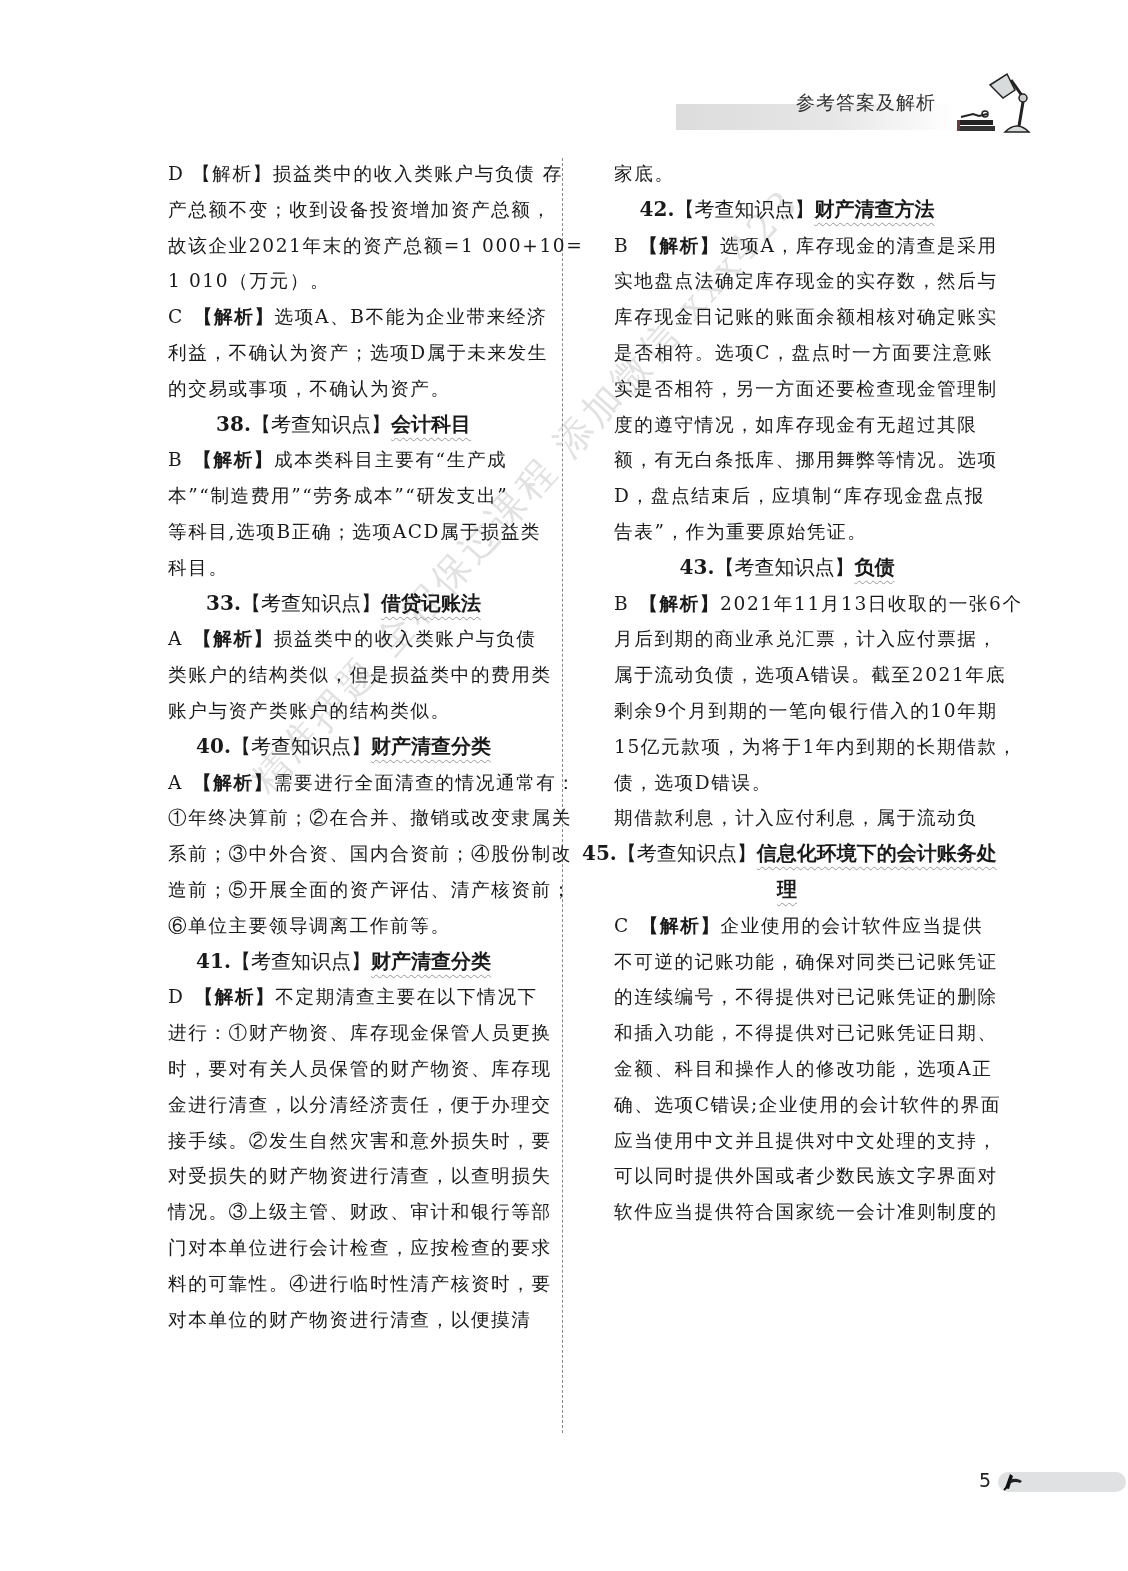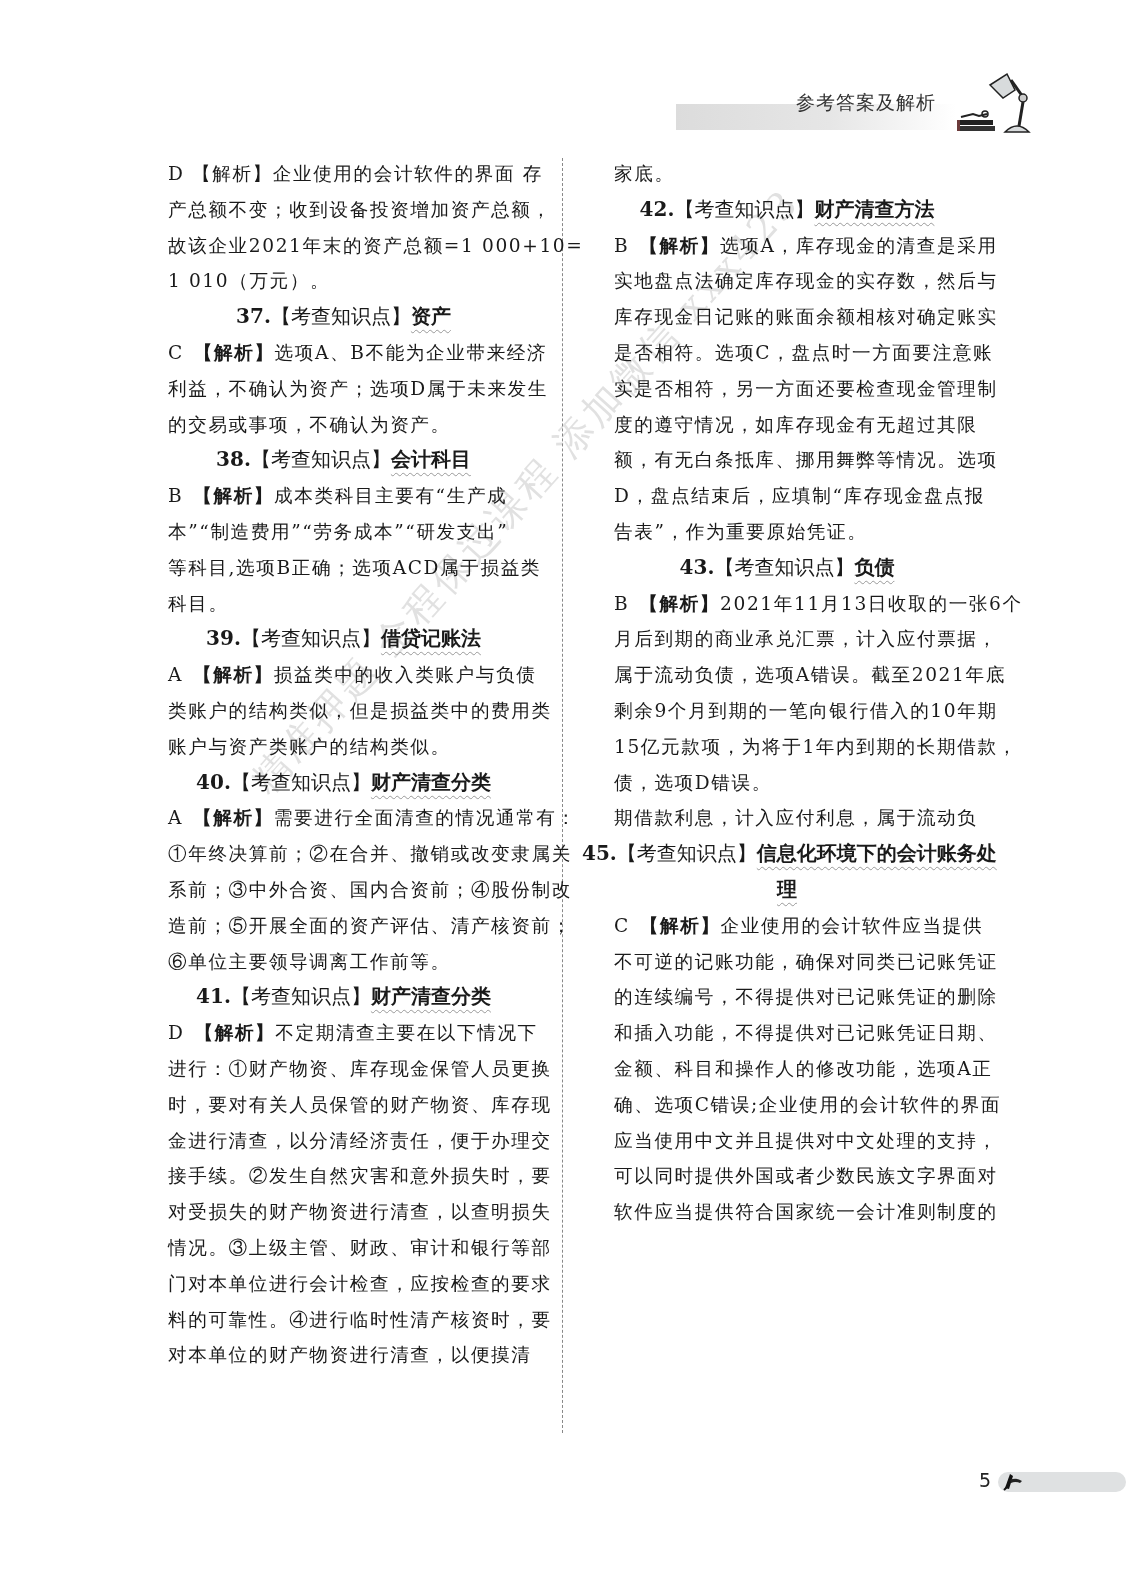--- a/index.html
+++ b/index.html
@@ -52,30 +52,27 @@
     <path d="M50 62 Q62 50 74 62 Z" fill="#d8dbdc" stroke="#222" stroke-width="1.5"></path>
   </svg>
 </div>
 
 <div class="divider"></div>
 
 <div class="watermark">精准押题 全程保过课程 添加微信 xxx423</div>
 
 <div class="col col-left">
   <div>
-    <div class="line indent">D 【解析】企业使用的会计软件的界面 存</div>
+    <div class="line indent">D 【解析】损益类中的收入类账户与负债 存</div>
     <div class="line indent">产总额不变；收到设备投资增加资产总额，</div>
     <div class="line indent">故该企业2021年末的资产总额=1 000+10=</div>
     <div class="line indent">1 010（万元）。</div>
   </div>
 
   <div>
-    <div class="heading">
-      <span class="qnum">37.</span><span class="kp">【考查知识点】</span><span class="topic">资产</span>
-    </div>
     <div class="line indent">
       <span class="ans">C</span><span class="jx">【解析】</span><span>选项A、B不能为企业带来经济</span>
     </div>
     <div class="line indent">利益，不确认为资产；选项D属于未来发生</div>
     <div class="line indent">的交易或事项，不确认为资产。</div>
   </div>
 
   <div>
     <div class="heading">
       <span class="qnum">38.</span><span class="kp">【考查知识点】</span><span class="topic">会计科目</span>
@@ -83,21 +80,21 @@
     <div class="line indent">
       <span class="ans">B</span><span class="jx">【解析】</span><span>成本类科目主要有“生产成</span>
     </div>
     <div class="line indent">本”“制造费用”“劳务成本”“研发支出”</div>
     <div class="line indent">等科目,选项B正确；选项ACD属于损益类</div>
     <div class="line indent">科目。</div>
   </div>
 
   <div>
     <div class="heading">
-      <span class="qnum">39.</span><span class="kp">【考查知识点】</span><span class="topic">借贷记账法</span>
+      <span class="qnum">33.</span><span class="kp">【考查知识点】</span><span class="topic">借贷记账法</span>
     </div>
     <div class="line indent">
       <span class="ans">A</span><span class="jx">【解析】</span><span>损益类中的收入类账户与负债</span>
     </div>
     <div class="line indent">类账户的结构类似，但是损益类中的费用类</div>
     <div class="line indent">账户与资产类账户的结构类似。</div>
   </div>
 
   <div>
     <div class="heading">

